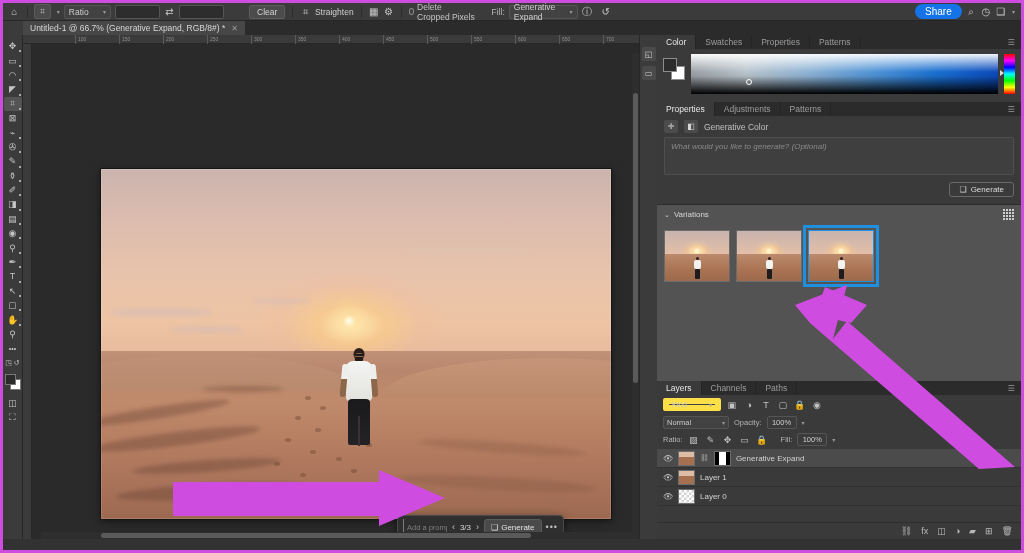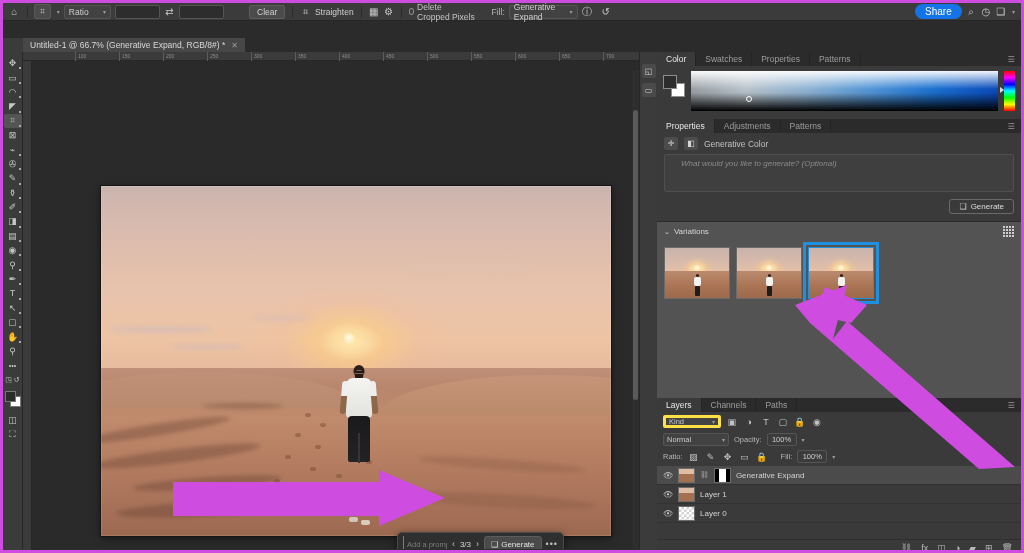--- a/index.html
+++ b/index.html
@@ -55,21 +55,21 @@
   .pill-btn {
     height:14px; background:#4b4b4b; border:1px solid #5d5d5d; border-radius:2px;
     display:flex; align-items:center; padding:0 7px; color:#d4d4d4; font-size:8.5px;
   }
   .chk { width:7px;height:7px;border:1px solid #8a8a8a;border-radius:50%;display:inline-block;margin-right:3px;vertical-align:-1px;}
   .share-btn {
     background:#1473e6; color:#fff; font-size:10px; border-radius:9px;
     padding:2px 10px; line-height:11px;
   }
   
-  .tabbar { height:31px; background:#2b2b2b; display:flex; align-items:flex-end; }
+  .tabbar { height:14px; background:#2b2b2b; display:flex; align-items:flex-end; }
   .doc-tab {
     background:#474747; height:14px; display:flex; align-items:center;
     padding:0 7px; gap:6px; font-size:8.5px; color:#d8d8d8;
     border-right:1px solid #2b2b2b;
   }
   .tab-x { color:#9a9a9a; font-size:8px; }
   
   .body-row { display:flex; height:504px; }
   .toolbar {
     width:20px; background:#3b3b3b; border-right:1px solid #272727;
@@ -197,21 +197,21 @@
   }
   .hue-mark { position:absolute; left:-4px; top:40%; width:0;height:0;border-top:3px solid transparent;border-bottom:3px solid transparent;border-left:4px solid #ddd; }
   
   .props { padding:0; }
   .gen-layer-row { display:flex; align-items:center; gap:6px; padding:4px 7px; }
   .glyph-btn { width:14px; height:13px; background:#4c4c4c; border-radius:2px; display:flex; align-items:center; justify-content:center; font-size:8px; color:#d5d5d5; }
   .gen-layer-label { font-size:8.5px; color:#c2c2c2; }
   .prompt-lbl { font-size:8px; color:#a8a8a8; padding:4px 7px 2px 7px; }
   .prompt-box {
     margin:0 7px; height:38px; background:#3f3f3f; border:1px solid #4f4f4f; border-radius:2px;
-    padding:4px 16px; font-size:8px; color:#8a8a8a; font-style:italic;
+    padding:4px 6px; font-size:8px; color:#8a8a8a; font-style:italic;
   }
   .gen-row { display:flex; justify-content:flex-end; padding:7px 7px 7px 0; }
   .gen-btn {
     border:1px solid #6a6a6a; border-radius:3px; padding:2px 9px;
     font-size:8px; color:#dcdcdc; display:flex; align-items:center; gap:4px;
   }
   .divider { height:1px; background:#2c2c2c; }
   
   .variations { background:#535353; flex:1; min-height:0; position:relative; }
   .var-head { display:flex; align-items:center; justify-content:space-between; padding:4px 7px; }
@@ -231,21 +231,21 @@
     box-shadow:0 0 7px 4px rgba(255,226,160,.75); transform:translate(-50%,-50%); }
   .t-ground { position:absolute; left:0; right:0; top:46%; bottom:0;
     background:linear-gradient(to bottom,#bb8a6e,#a97352 60%,#9c6a4d); }
   .t-man { position:absolute; left:50%; top:52%; width:7px; height:34%; transform:translateX(-50%); }
   .t-head{ position:absolute; left:50%; top:0; width:3px;height:3px;background:#2a1e18;border-radius:50%;transform:translateX(-50%);}
   .t-top { position:absolute; left:50%; top:3px; width:7px;height:9px;background:#f2f2ef;border-radius:2px;transform:translateX(-50%);}
   .t-leg { position:absolute; left:50%; top:12px; width:5px;height:10px;background:#1d1d20;border-radius:1px;transform:translateX(-50%);}
   
   .layerspanel { background:#3a3a3a; }
   .lp-filter { display:flex; align-items:center; gap:5px; padding:3px 6px; }
-  .kind-box { width:58px; height:13px; background:#424242; border:3px solid #fde047; border-radius:2px;
+  .kind-box { width:58px; height:13px; background:#424242; border:6px solid #fde047; border-radius:2px;
     display:flex; align-items:center; justify-content:space-between; padding:0 3px; font-size:7.5px; color:#c8c8c8;}
   .lp-ico { width:12px; text-align:center; font-size:9px; color:#c3c3c3; }
   .lp-blend { display:flex; align-items:center; gap:5px; padding:2px 6px; }
   .blend-box { width:66px; height:13px; background:#424242; border:1px solid #555; border-radius:2px;
     display:flex; align-items:center; justify-content:space-between; padding:0 3px; font-size:7.5px; color:#c8c8c8;}
   .lbl { font-size:7.5px; color:#b5b5b5; }
   .val-box { width:30px; height:13px; background:#3b3b3b; border:1px solid #555; border-radius:2px;
     font-size:7.5px; color:#d0d0d0; display:flex; align-items:center; justify-content:center; }
   .mini-caret { font-size:6px; color:#9a9a9a; }
   .layer-row {

